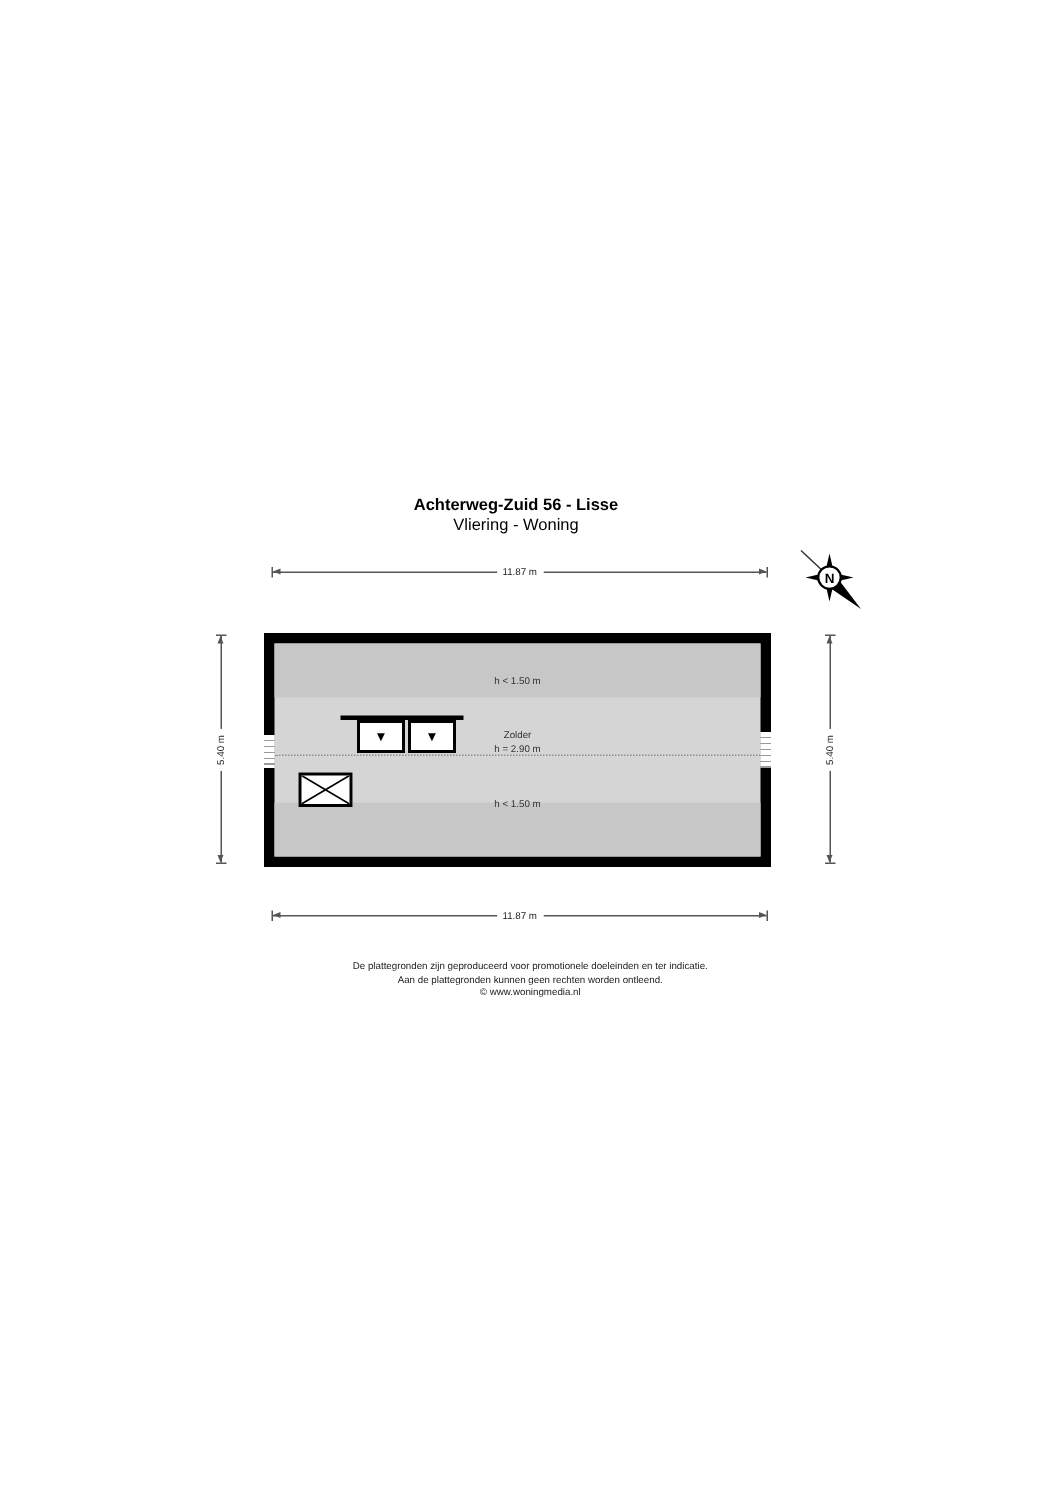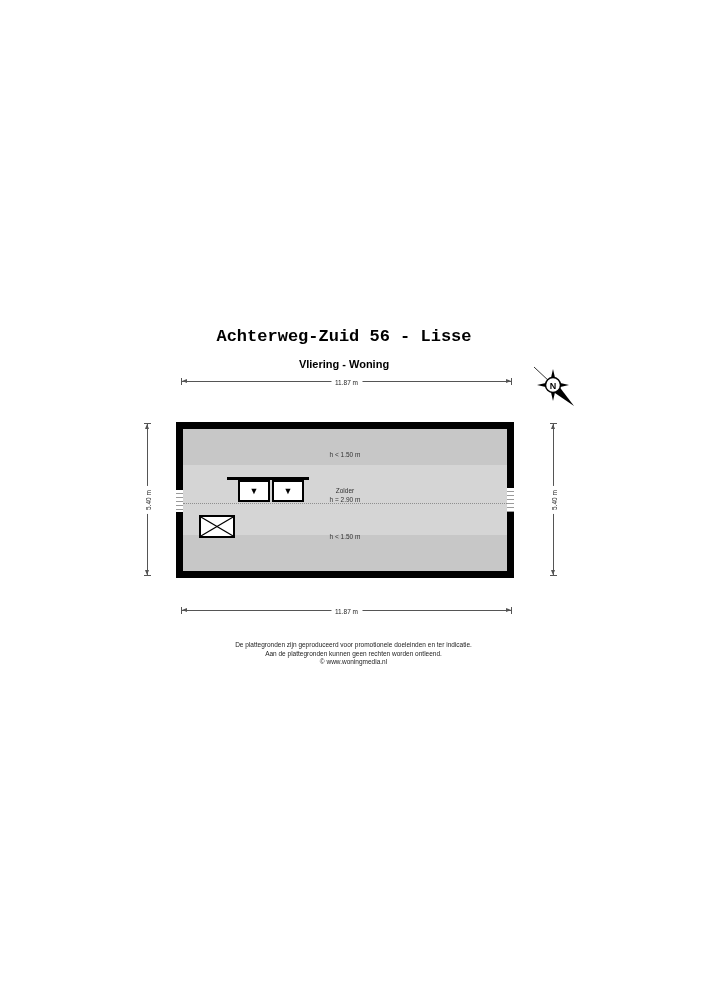--- a/index.html
+++ b/index.html
@@ -2,22 +2,22 @@
 <html><head>
 <meta charset="utf-8">
 <style>
   * { margin:0; padding:0; box-sizing:border-box; }
   html,body { background:#fff; }
   body { font-family:"Liberation Sans", sans-serif; }
   .page { position:relative; width:707px; height:1000px; background:#ffffff; overflow:hidden; }
 
   
   .title-block { position:absolute; left:0; top:331px; width:688px; text-align:center; color:#000; }
-  .title-line1 { font-size:17px; font-weight:bold; line-height:12px;font-family:Liberation Mono, monospace; }
-  .title-line2 { font-size:11px; font-weight:bold; line-height:12px; margin-top:15px; }
+  .title-line1 { font-size:11px; font-weight:bold; line-height:12px; }
+  .title-line2 { font-size:11px; font-weight:normal; line-height:12px; margin-top:1px; }
 
   
   .compass { position:absolute; left:530px; top:364px; width:48px; height:50px; }
 
   
   .dim { position:absolute; color:#222; }
   .dim-h { height:9px; }
   .dim-h .dline { position:absolute; left:1px; right:1px; top:4px; height:1px; background:#555; }
   .dim-v { width:9px; }
   .dim-v .dline { position:absolute; top:1px; bottom:1px; left:4px; width:1px; background:#555; }

